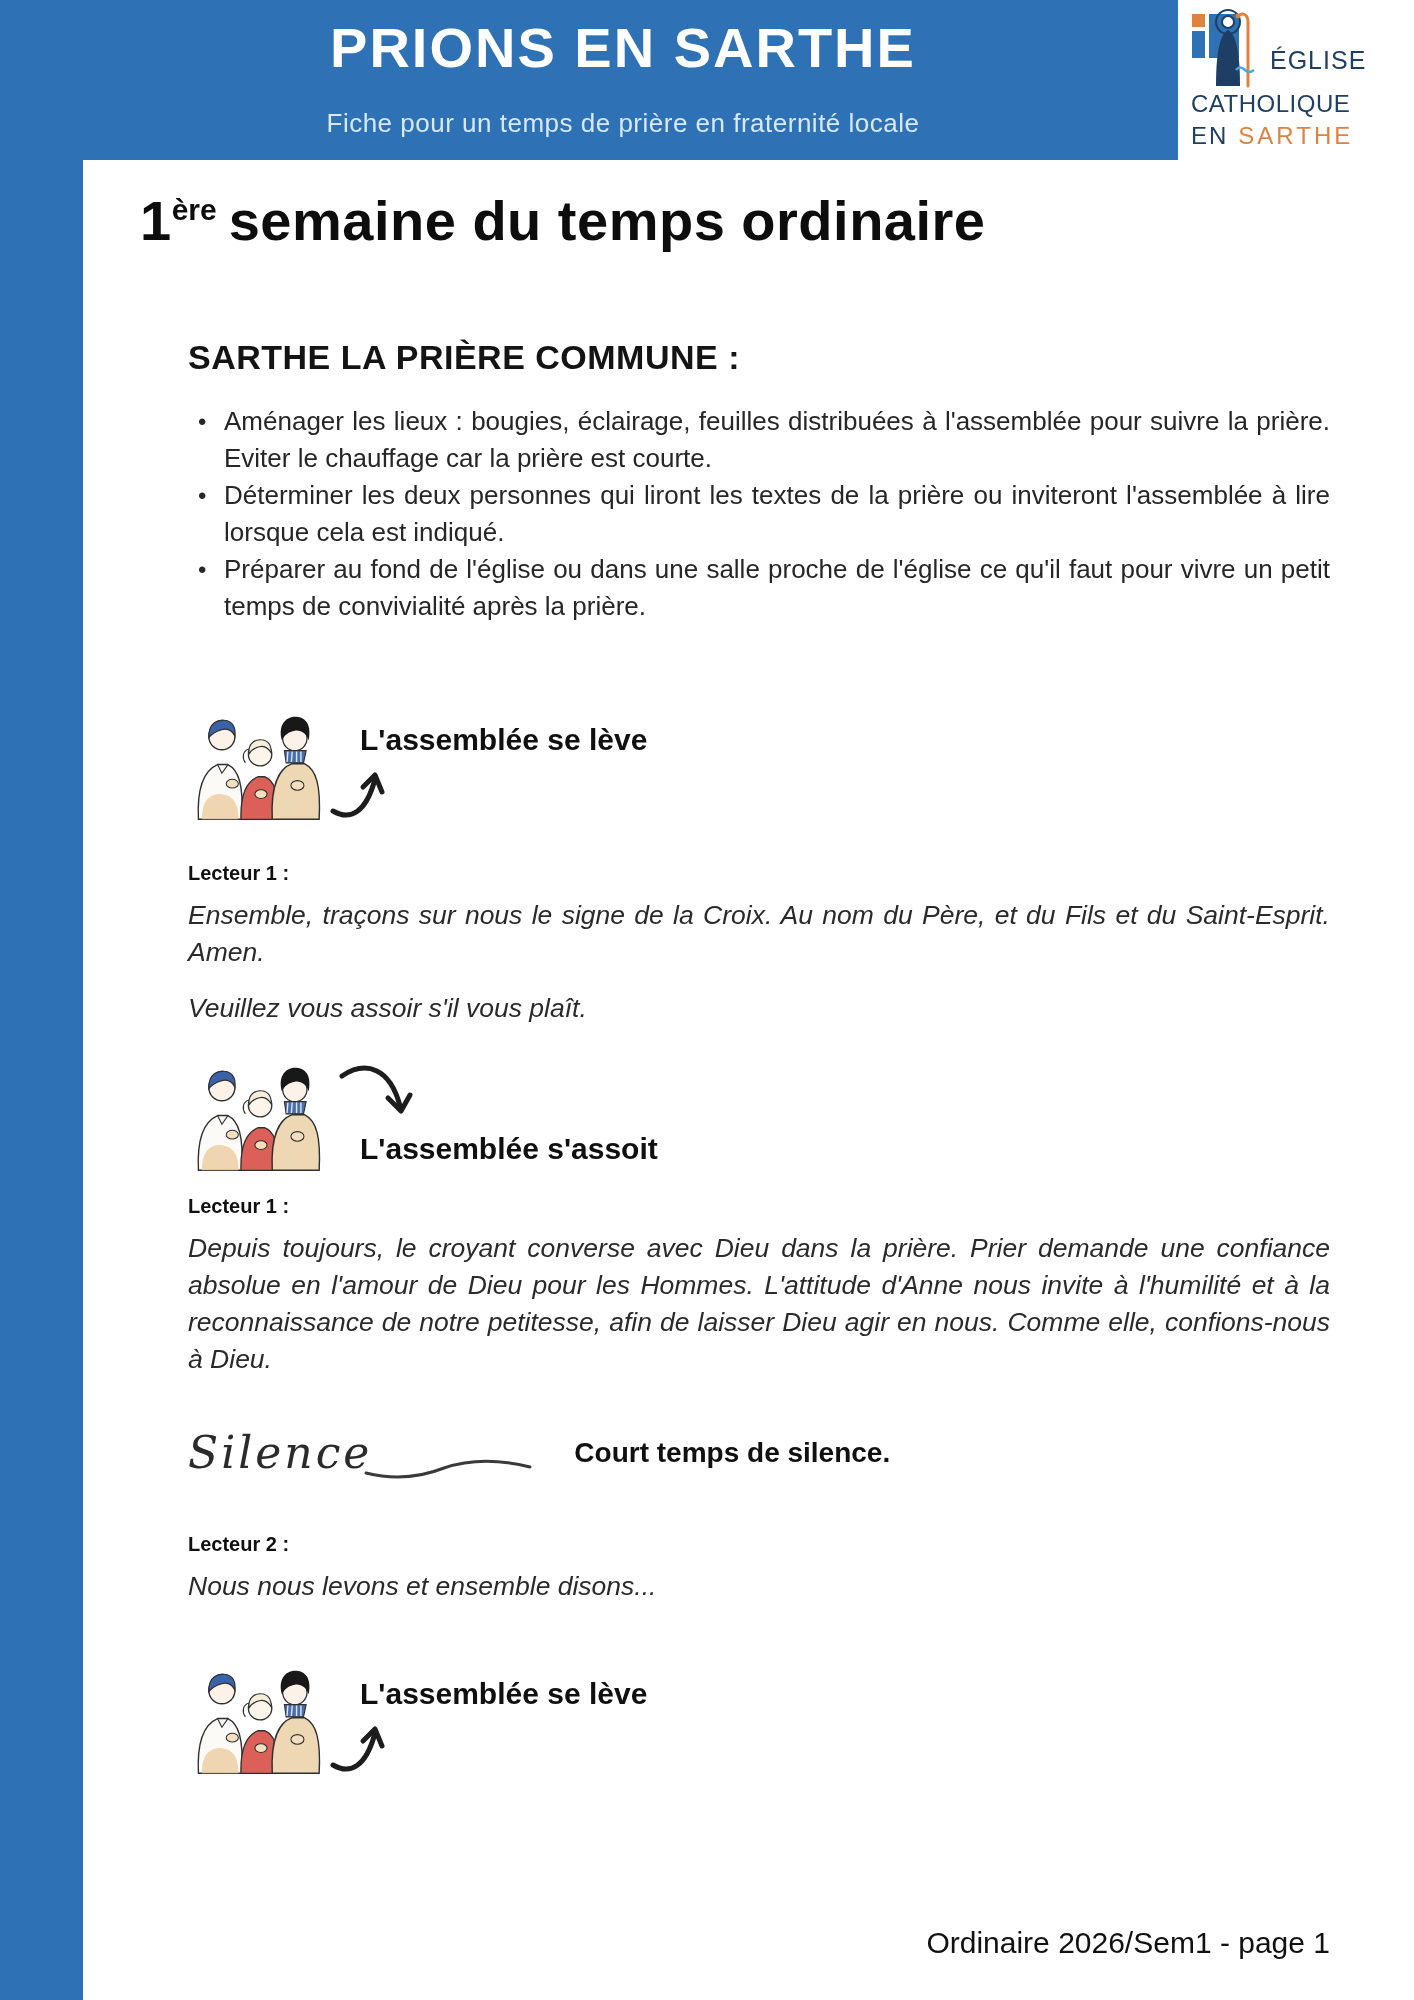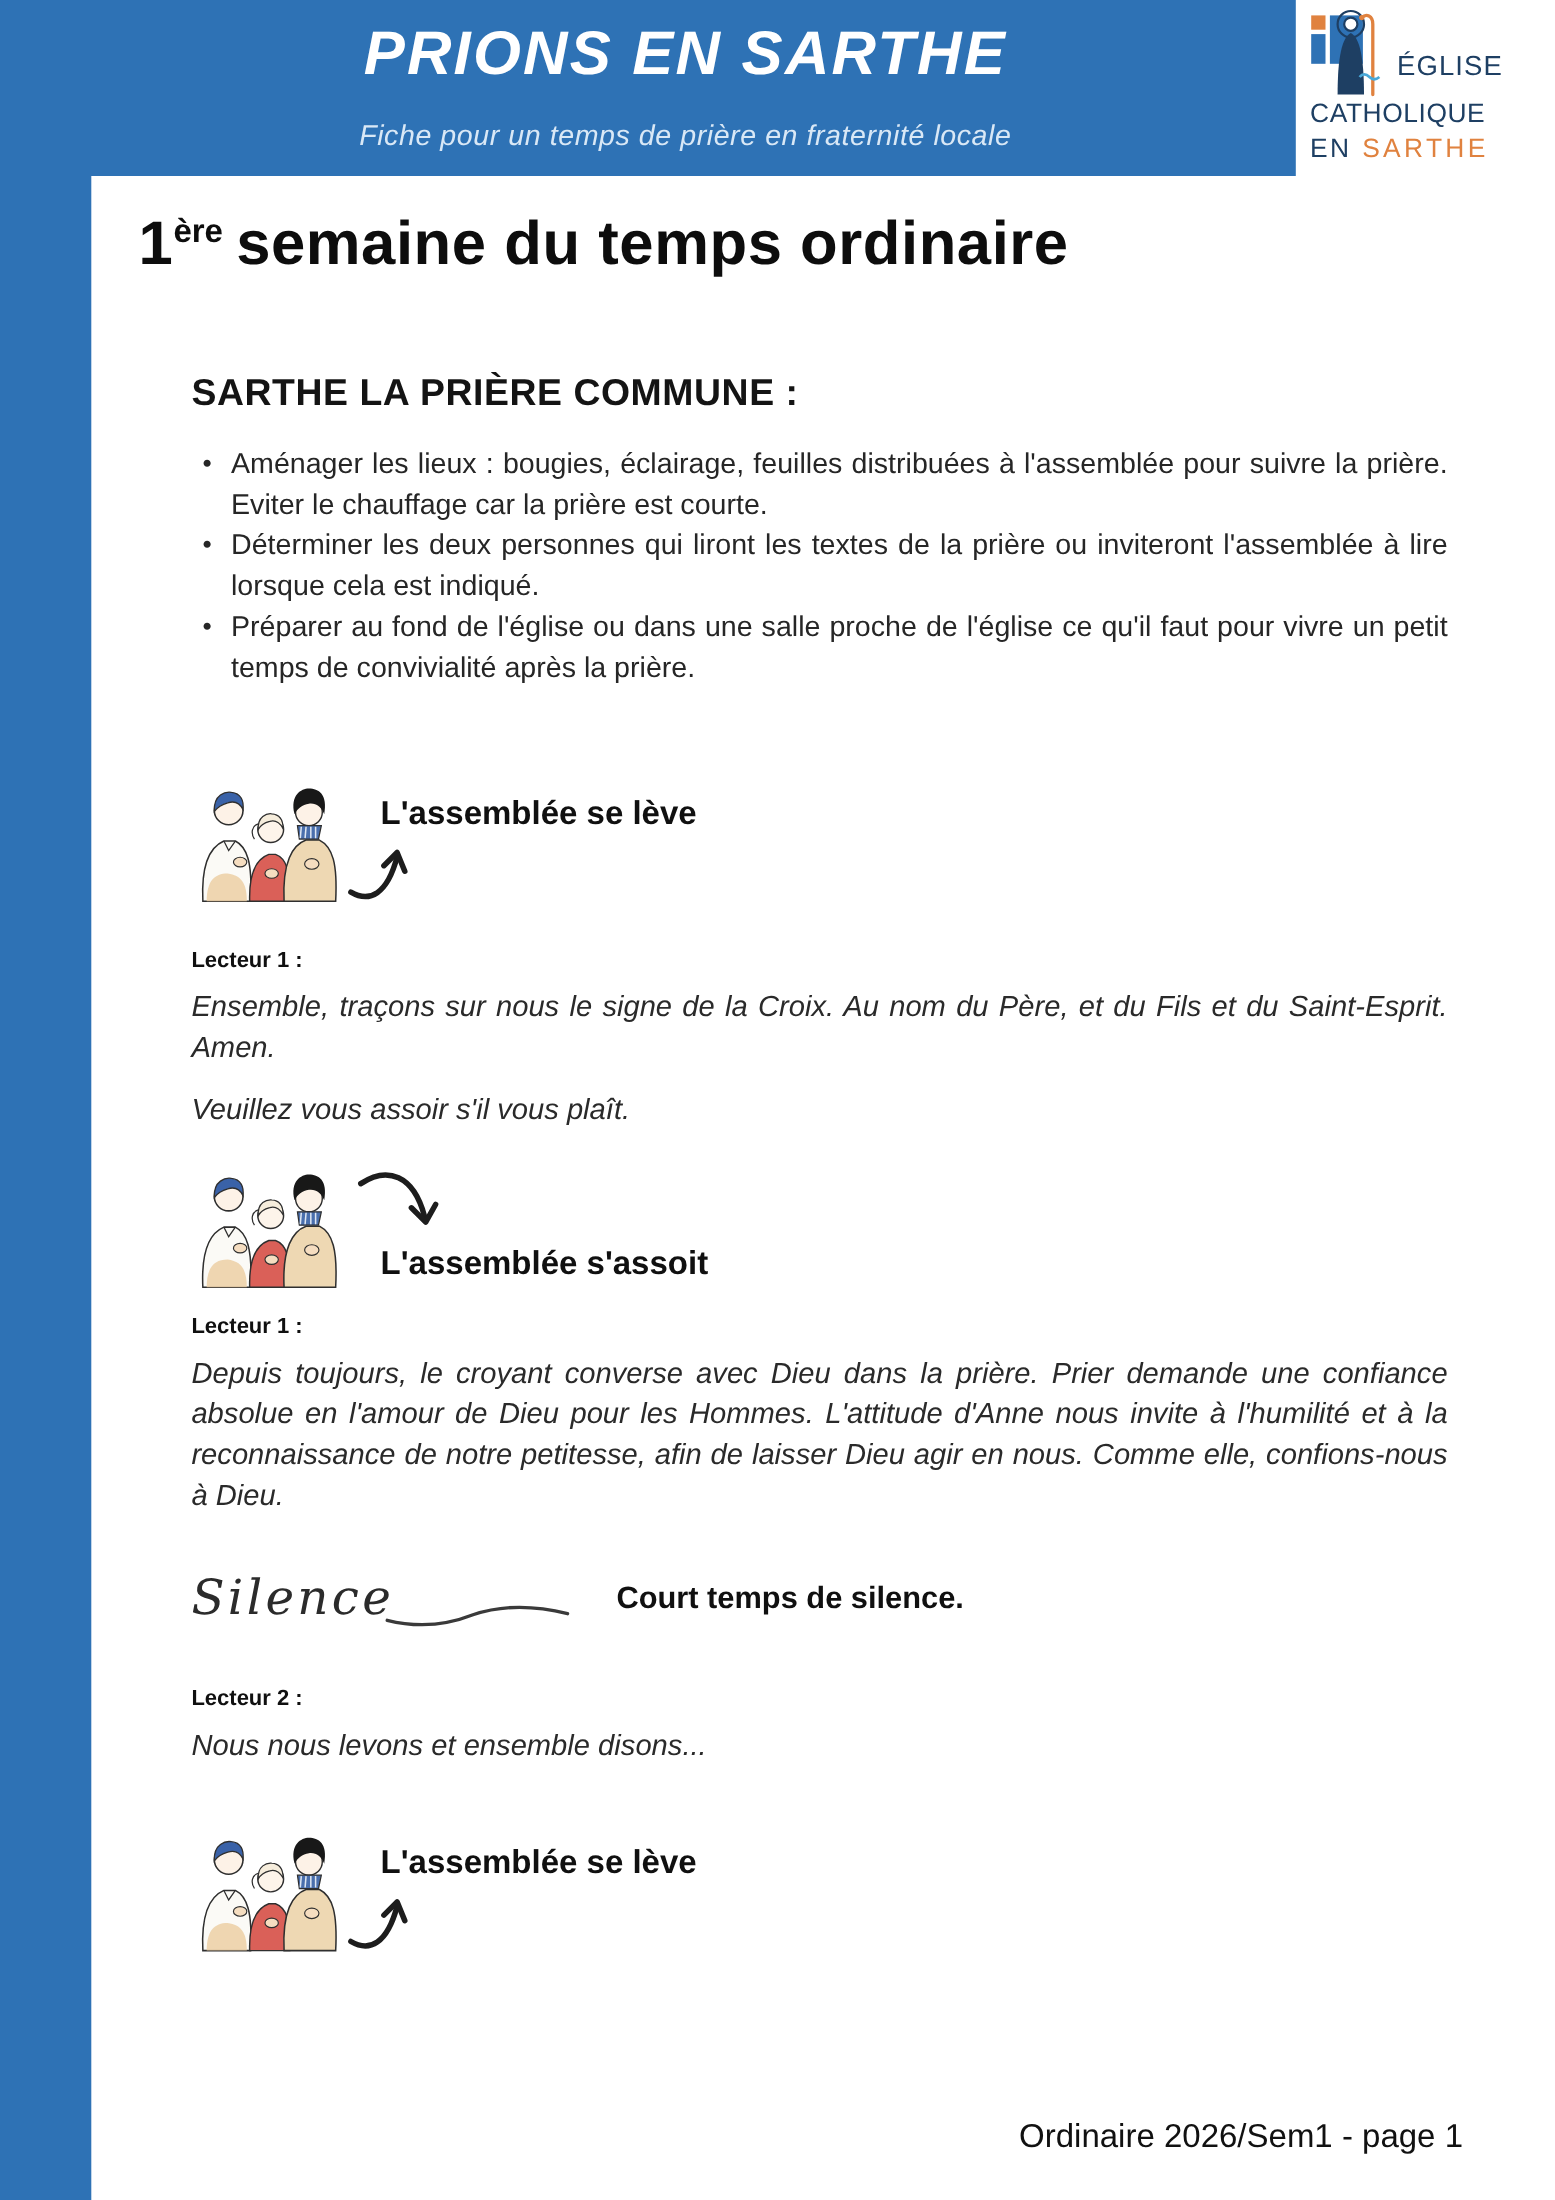--- a/index.html
+++ b/index.html
@@ -3,33 +3,33 @@
 <meta charset="utf-8">
 <style>
   html,body { margin:0; padding:0; }
   body {
     width:1414px; height:2000px; position:relative; overflow:hidden;
     background:#ffffff; color:#1f1f1f;
     font-family:"Liberation Sans", sans-serif;
   }
   
   .side-stripe { position:absolute; left:0; top:0; width:83px; height:2000px; background:#2e72b5; }
-  .banner { position:absolute; left:0; top:0; width:1414px; height:160px; background:#2e72b5;font-style:italic; }
+  .banner { position:absolute; left:0; top:0; width:1414px; height:160px; background:#2e72b5; }
   .banner-inner { position:absolute; top:20px; left:0; width:1188px; padding-left:58px; box-sizing:border-box; text-align:center; }
   .banner-title { color:#ffffff; font-size:56px; font-weight:700; letter-spacing:2px; line-height:1; }
   .banner-sub { margin-top:32px; color:#d9e8f6; font-size:26px; letter-spacing:.5px; }
   
   .logo-box { position:absolute; top:0; right:0; width:236px; height:160px; background:#ffffff; z-index:2; }
   .logo-icon { position:absolute; left:12px; top:6px; }
   .logo-l1 { position:absolute; left:92px; top:46px; font-size:25px; color:#1e3f63; letter-spacing:1px; font-weight:500; }
   .logo-l2 { position:absolute; left:13px; top:90px; font-size:24px; color:#1e3f63; letter-spacing:.5px; font-weight:500; }
   .logo-l3 { position:absolute; left:13px; top:122px; font-size:24px; color:#1e3f63; letter-spacing:2px; font-weight:500; }
   .logo-accent { color:#e0823f; margin-left:10px; letter-spacing:3px; }
   
-  .content { position:absolute; left:69px; top:160px; width:1158px; padding:0 120px 0 57px; box-sizing:border-box; }
+  .content { position:absolute; left:83px; top:160px; width:1158px; padding:0 120px 0 57px; box-sizing:border-box; }
   .page-title { margin:30px 0 0 0; font-size:56px; font-weight:700; color:#0d0d0d; letter-spacing:.5px; line-height:1.1; }
   .page-title sup { font-size:30px; vertical-align:super; letter-spacing:0; }
   .page-title .rest { margin-left:12px; }
   .inner { margin-left:48px; width:1142px; }
   .section-heading { margin:86px 0 0 0; font-size:34px; font-weight:700; color:#141414; letter-spacing:.5px; line-height:1.15; }
   ul.prep-list { margin:26px 0 0 0; padding:0; list-style:none; font-size:26px; line-height:37px; color:#262626; }
   ul.prep-list li { position:relative; padding-left:36px; text-align:justify; }
   ul.prep-list li::before { content:"•"; position:absolute; left:10px; top:0; font-size:24px; }
   
   .cue { position:relative; height:138px; }

